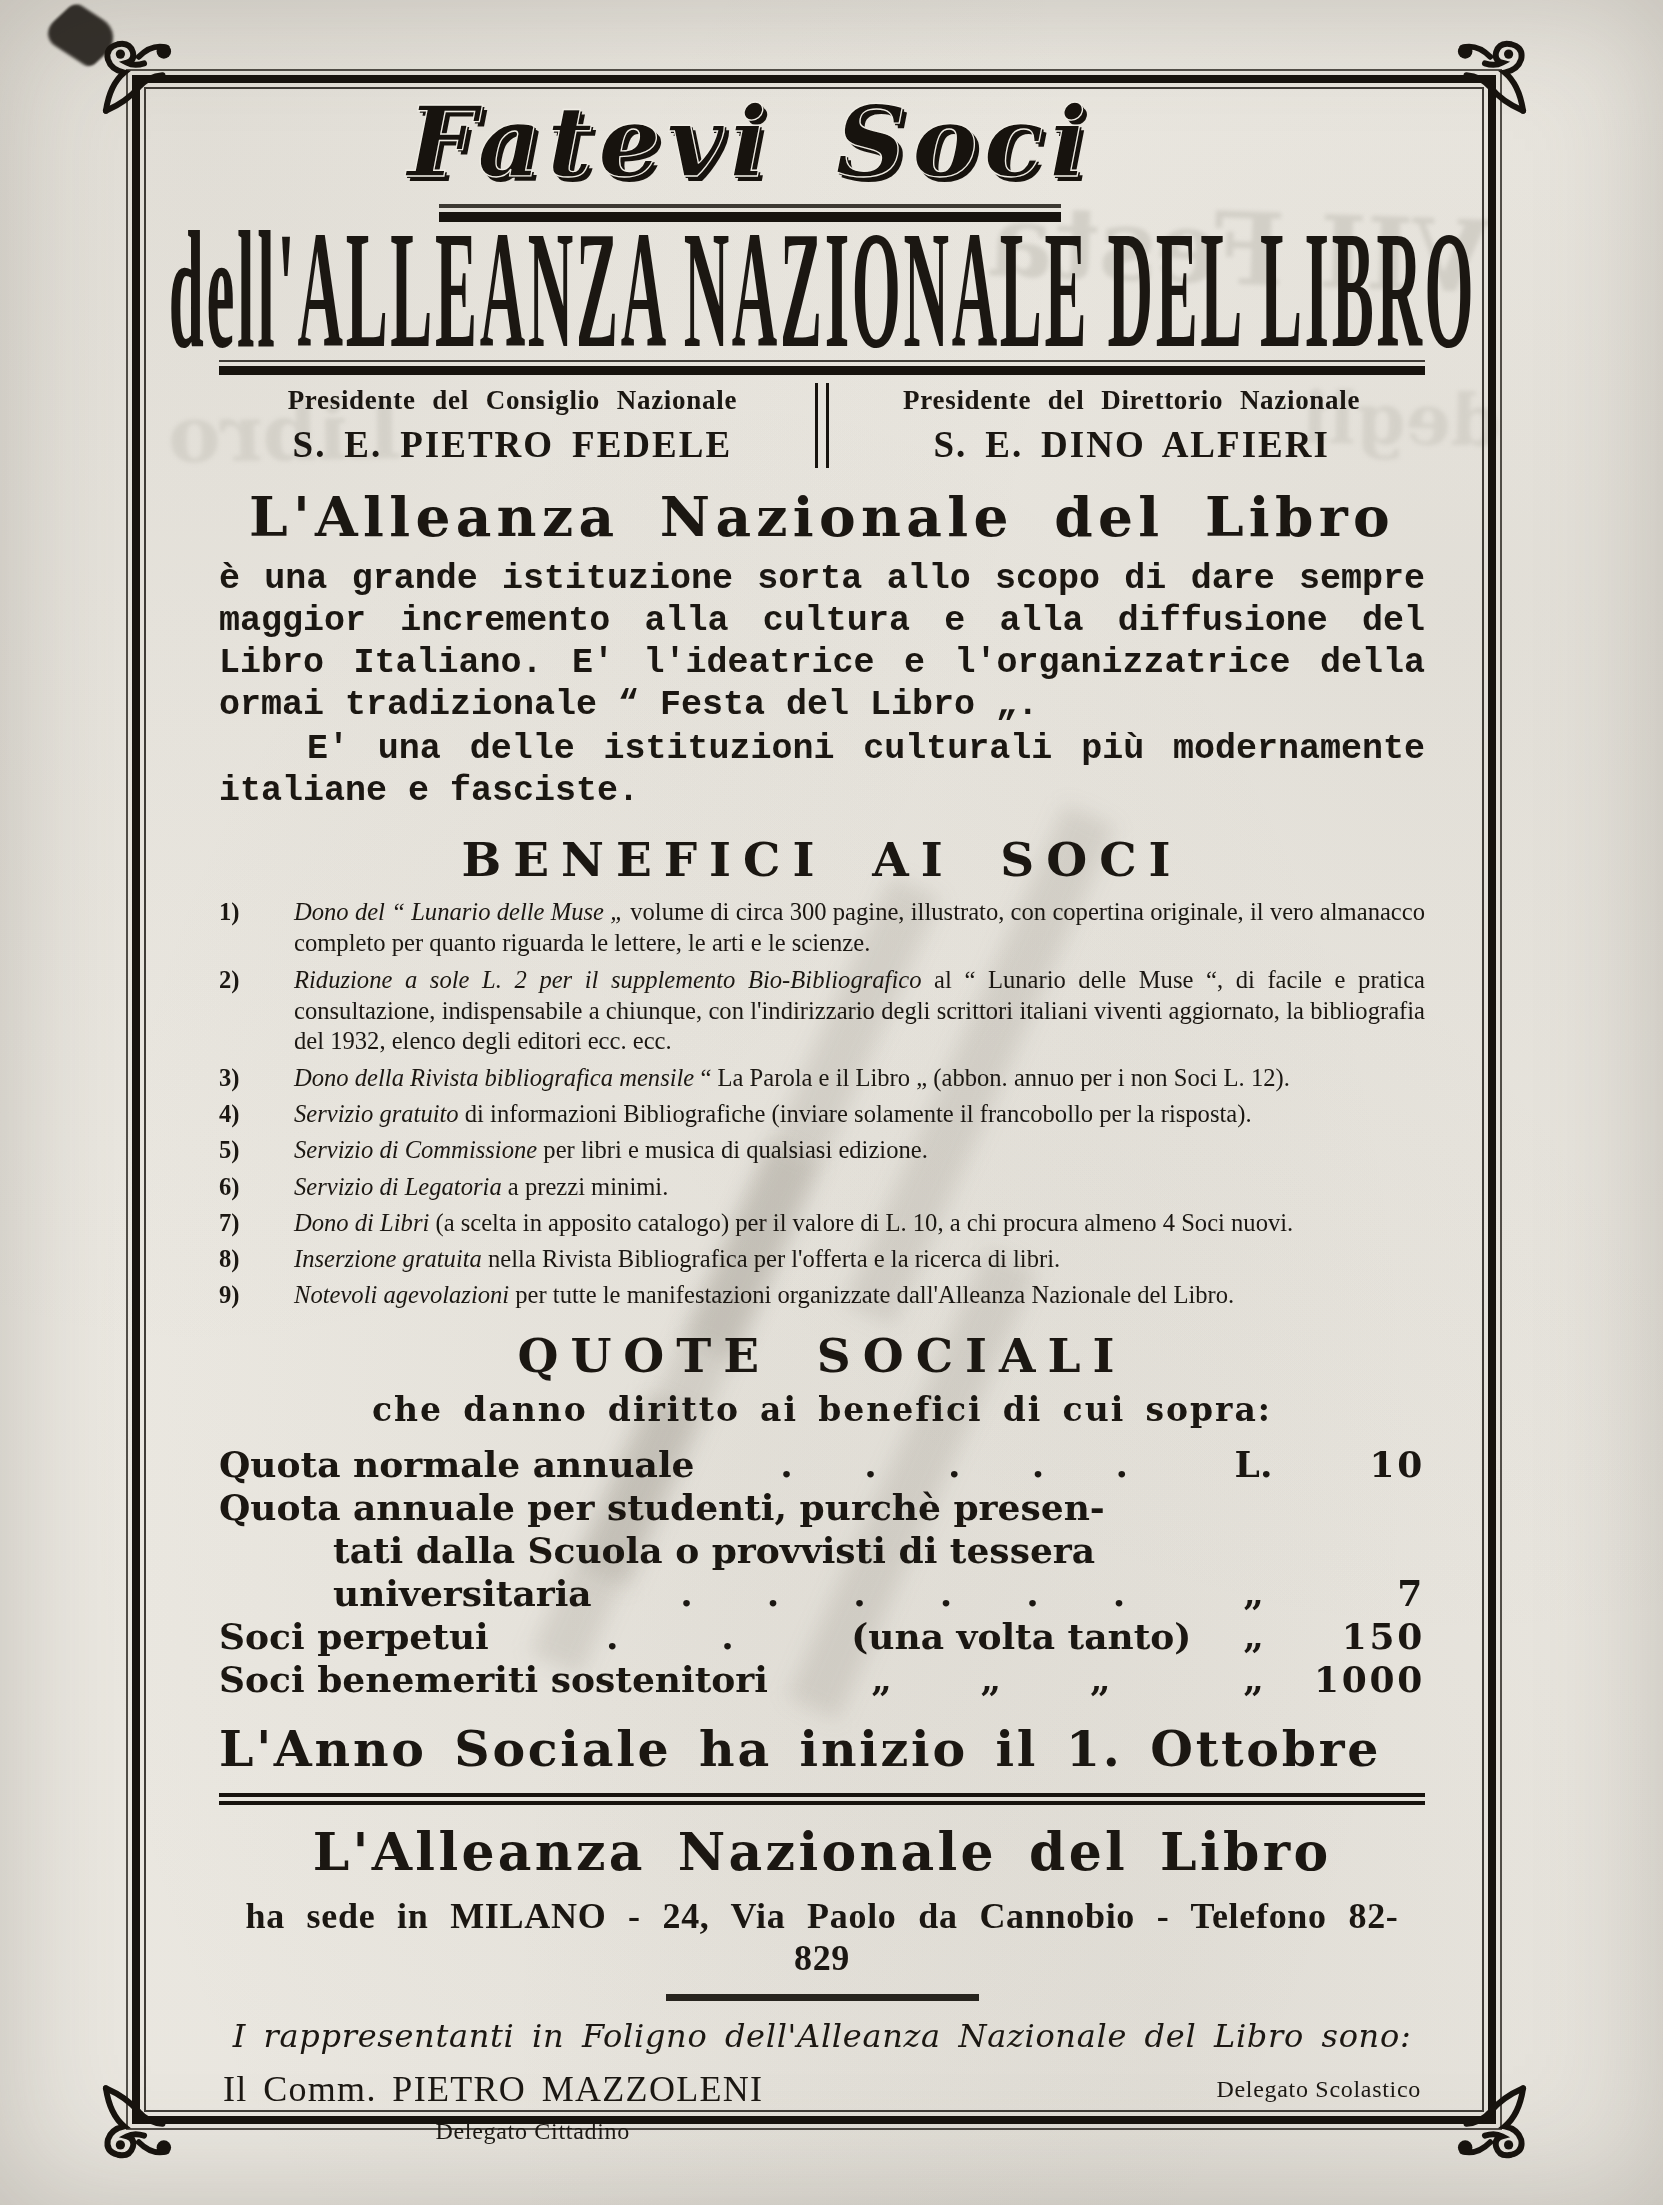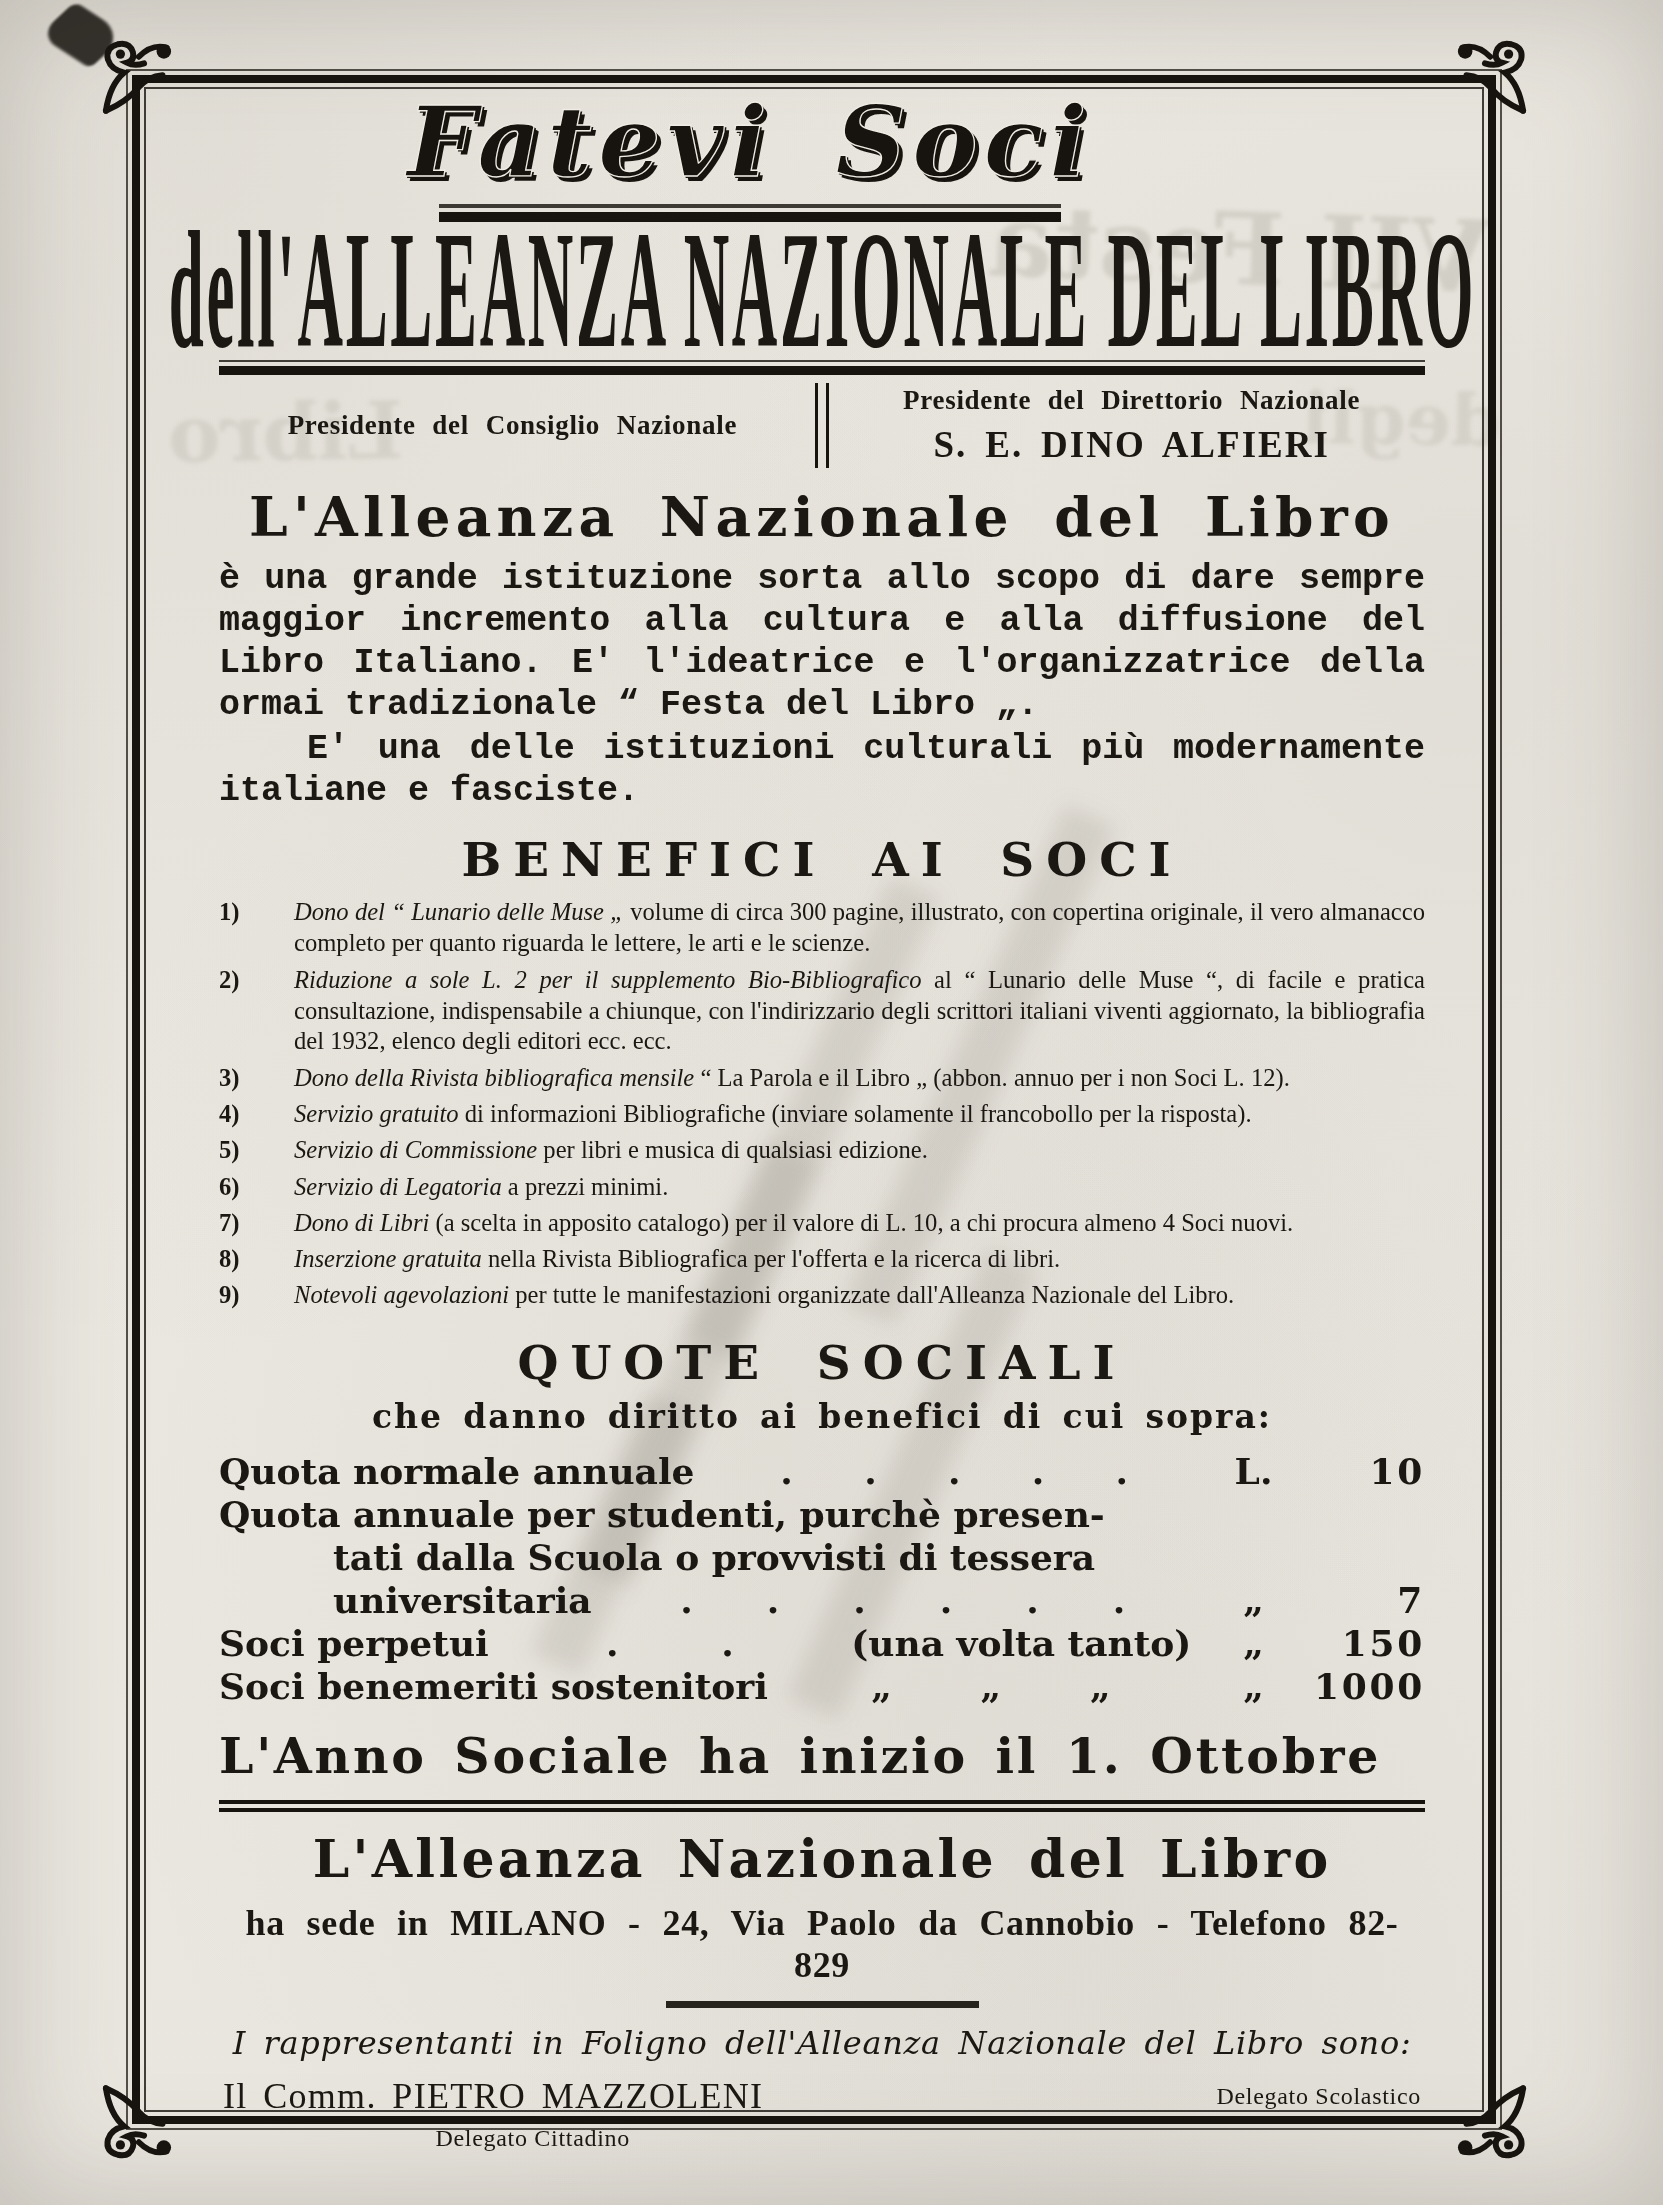--- a/index.html
+++ b/index.html
@@ -93,21 +93,21 @@
   .para.indent{margin-top:1.3px;text-indent:88px;}
   .section-heading{
     margin:20px 0 10.6px;text-align:center;font-weight:bold;
     font-size:47px;letter-spacing:12px;word-spacing:17.3px;
   }
   .benefits{font-family:"Liberation Serif",serif;font-size:24.6px;line-height:1.26;}
   .b-item{display:flex;margin-bottom:5.3px;}
   .b-num{flex:none;width:75px;font-weight:bold;}
   .b-body{flex:1;text-align:justify;}
   .b-body em{font-style:italic;}
-  .quote-head{margin-top:24px;margin-bottom:6.7px;}
+  .quote-head{margin-top:17px;margin-bottom:6.7px;}
   .quote-sub{
     margin:0 0 16px;text-align:center;font-weight:bold;
     font-size:33px;letter-spacing:2px;word-spacing:6.7px;
   }
   .quota{font-weight:bold;font-size:36px;line-height:39px;}
   .q-pre{margin-top:4px;}
   .q-ind{margin-left:114px;}
   .q-row{display:flex;align-items:baseline;margin-top:4px;}
   .q-label{flex:none;}
   .q-mid{flex:1;display:flex;justify-content:space-evenly;align-items:baseline;margin:0 14.6px;}
@@ -204,20 +204,21 @@
         <h2 class="headline">dell'ALLEANZA NAZIONALE DEL LIBRO</h2>
       </div>
       <div class="rule-wide">
         <div class="thin"></div>
           <div class="thick"></div>
       </div>
 
       <div class="presidents">
         <div class="pres">
           <div class="pres-role">Presidente del Consiglio Nazionale</div>
+          <div class="pres-name">S. E. PIETRO FEDELE</div>
         </div>
         <div class="pres-divider"></div>
         <div class="pres">
           <div class="pres-role">Presidente del Direttorio Nazionale</div>
           <div class="pres-name">S. E. DINO ALFIERI</div>
         </div>
       </div>
 
       <h3 class="intro-heading">L'Alleanza Nazionale del Libro</h3>
       <p class="para">è una grande istituzione sorta allo scopo di dare sempre maggior incremento alla cultura e alla diffusione del Libro Italiano. E' l'ideatrice e l'organizzatrice della ormai tradizionale “ Festa del Libro „.</p>

